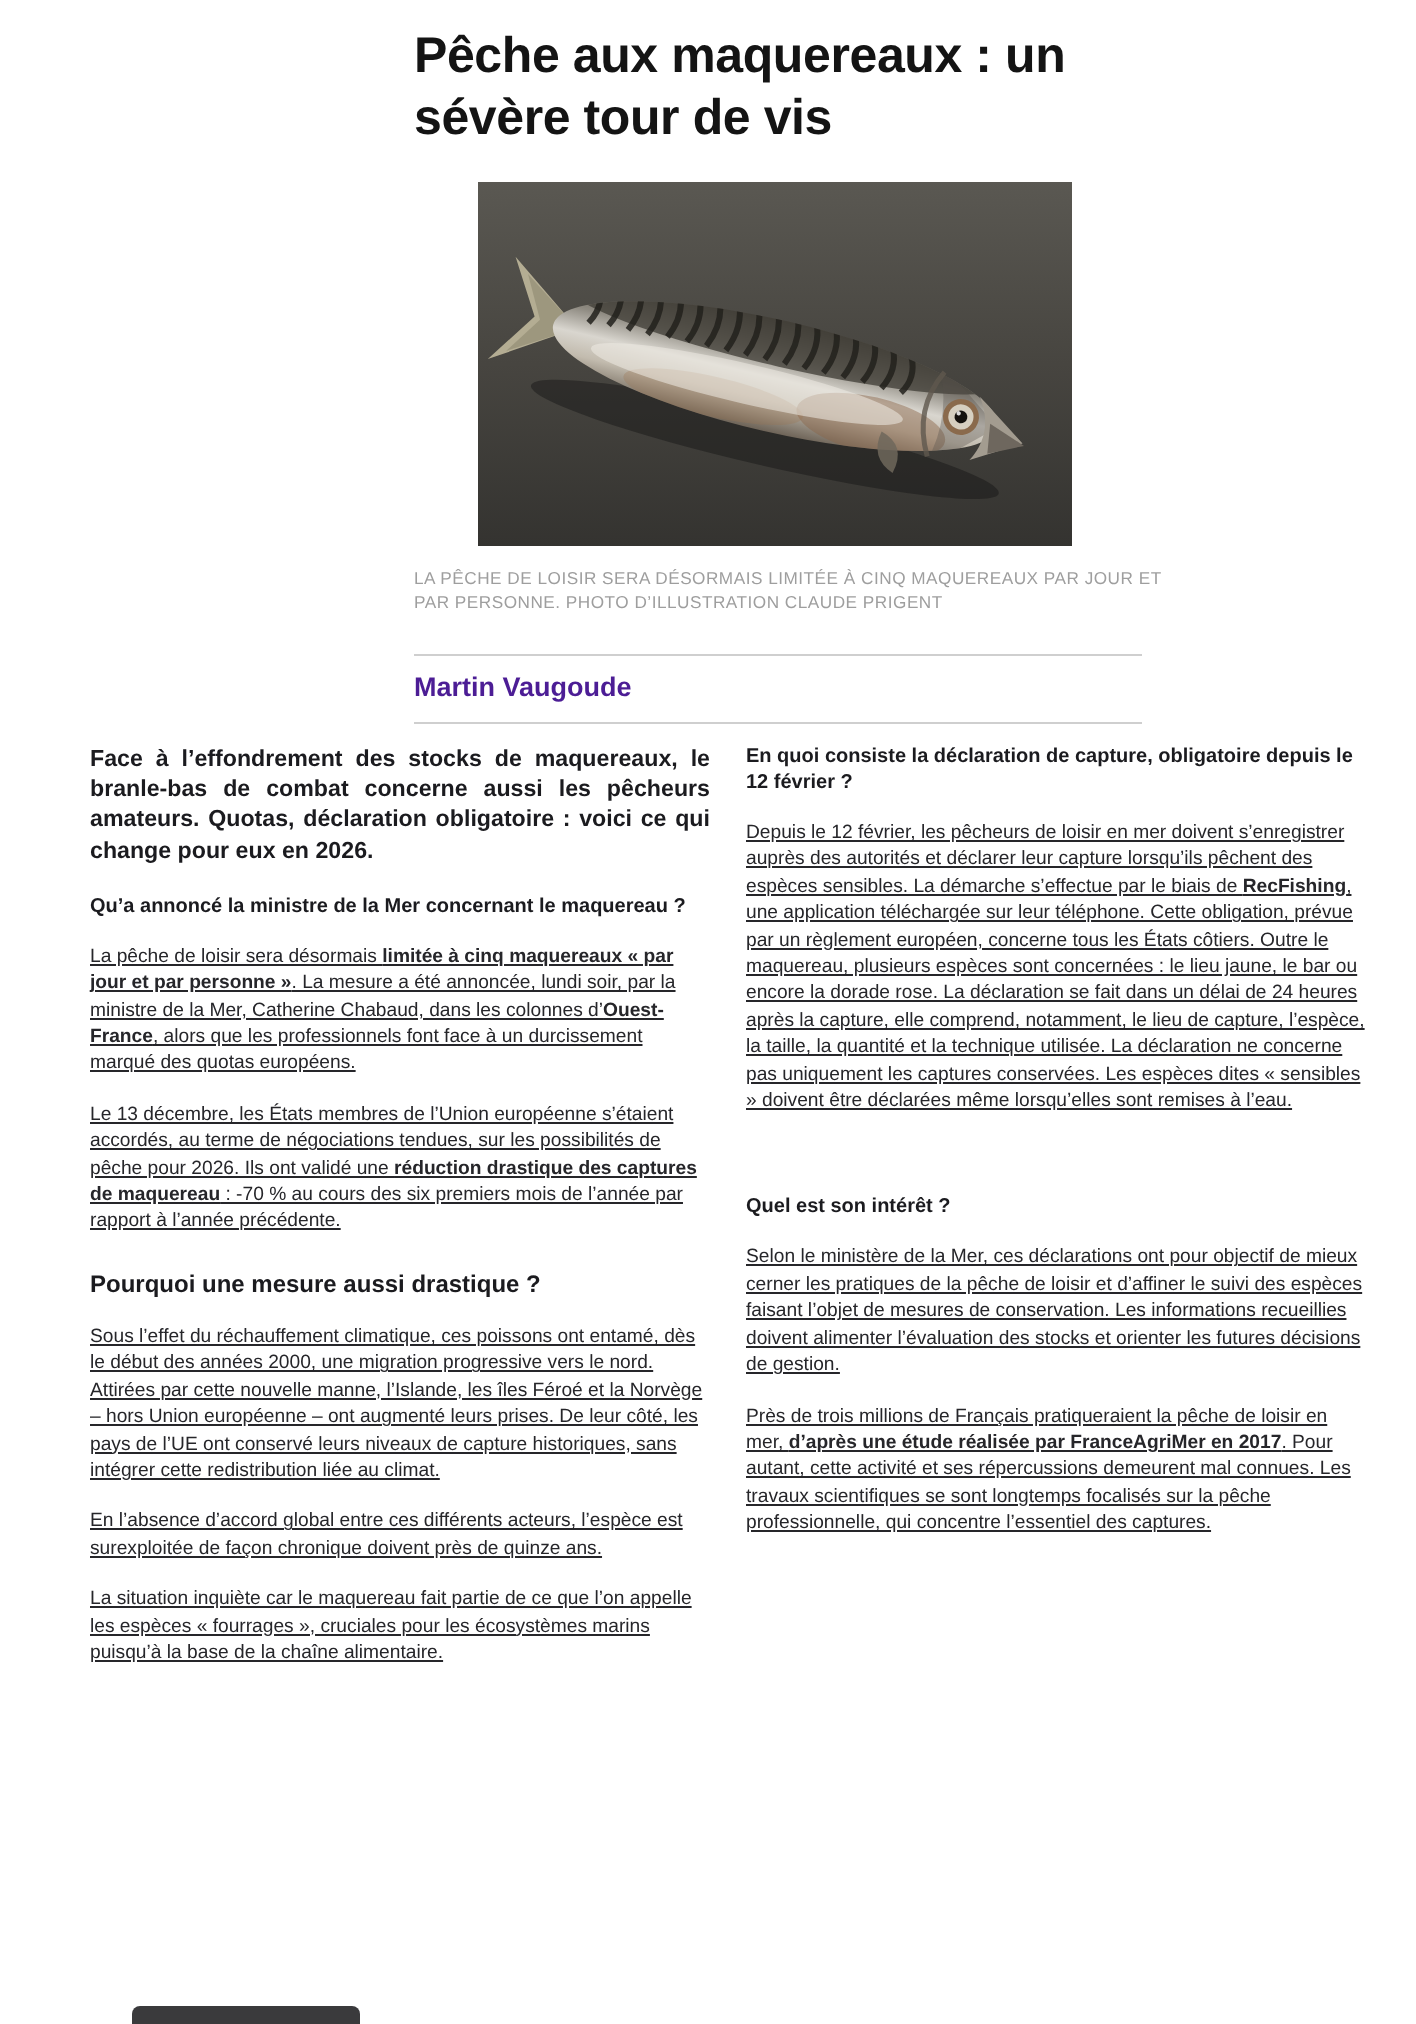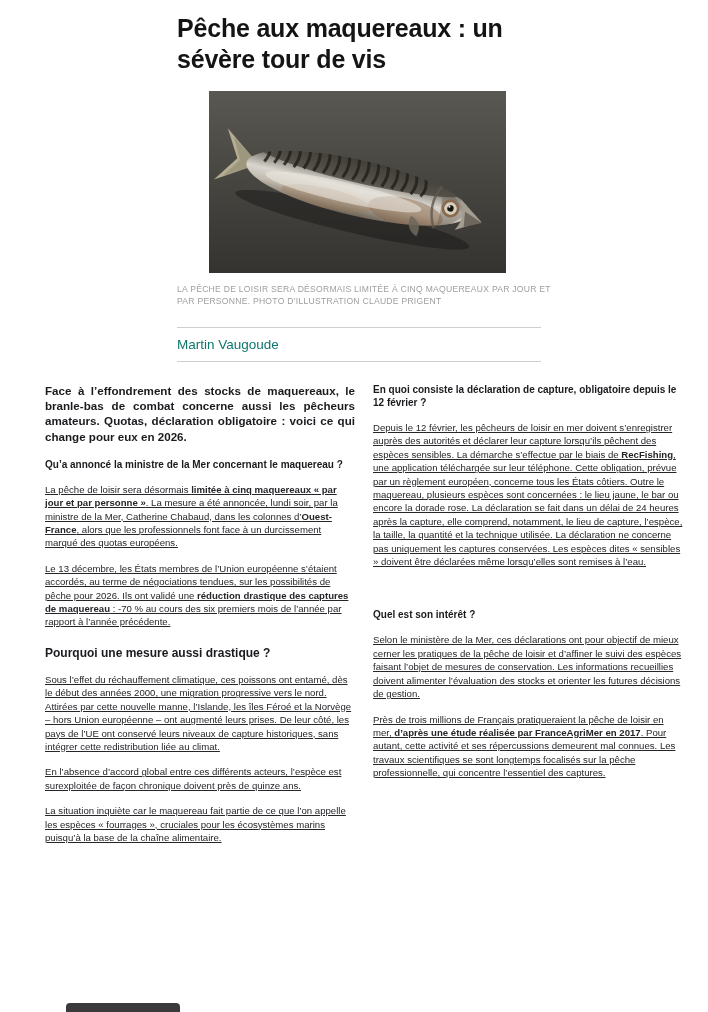--- a/index.html
+++ b/index.html
@@ -2,39 +2,39 @@
 <html><head>
 <meta charset="utf-8">
 <style>
   html,body{margin:0;padding:0;}
   body{
     width:708px;height:1012px;background:#ffffff;position:relative;overflow:hidden;
     font-family:"Liberation Sans", sans-serif;color:#222;
     -webkit-font-smoothing:antialiased;
   }
   
-  .hero{position:absolute;left:177px;top:0;width:392px;}
+  .hero{position:absolute;left:207px;top:0;width:392px;}
   .title{
     margin:13px 0 0 0;width:344px;
     font-size:25px;line-height:31px;font-weight:700;color:#141414;letter-spacing:-0.2px;
   }
   .photo-wrap{margin:16px 0 0 32px;width:297px;height:182px;overflow:hidden;}
   .photo-wrap svg{display:block;}
   .caption{
     margin-top:10px;font-size:8.6px;line-height:1.45;letter-spacing:0.25px;
     color:#9e9e9e;font-weight:400;
   }
   .author{
     margin-top:19px;width:364px;
     border-top:1px solid #cfcfcf;border-bottom:1px solid #cfcfcf;
     padding:7px 0 8px 0;
   }
-  .author-name{font-size:13.5px;font-weight:400;color:#0f766e;}
+  .author-name{font-size:13.5px;font-weight:700;color:#4c1d95;}
   
-  .columns{position:absolute;left:45px;top:379px;width:638px;display:flex;gap:18px;justify-content:space-between;}
+  .columns{position:absolute;left:45px;top:368px;width:638px;display:flex;gap:18px;justify-content:space-between;}
   .col{width:310px;}
   .block{color:#232327;}
   .block.lead{
     margin-top:4px;font-size:11.6px;line-height:15.2px;font-weight:700;
     text-align:justify;color:#1b1b1f;
   }
   .block.subhead-sm{margin-top:14px;font-size:10px;line-height:13px;font-weight:700;color:#1b1b1f;}
   .block.subhead-lg{margin-top:16px;font-size:12px;line-height:16px;font-weight:700;color:#1b1b1f;}
   .block.para{margin-top:12px;font-size:9.6px;line-height:13.4px;color:#26262a;text-decoration:underline;}
   .block .b{font-weight:700;}

